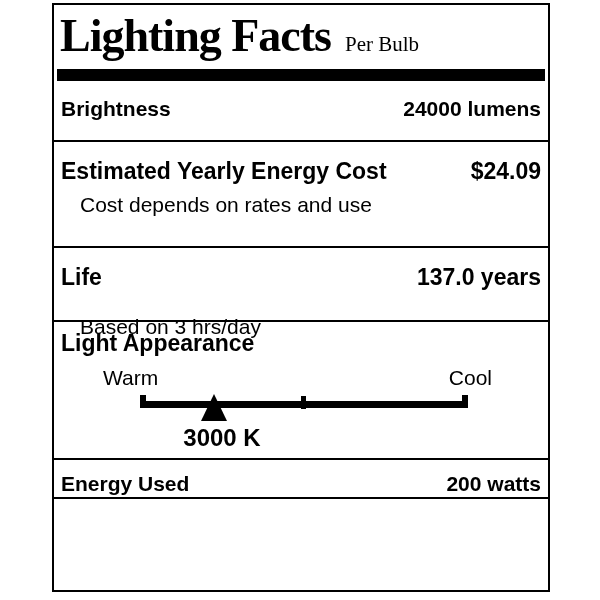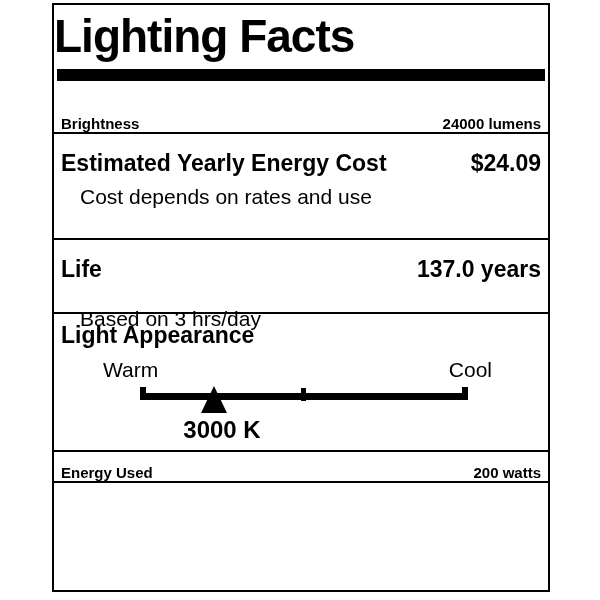--- a/index.html
+++ b/index.html
@@ -13,37 +13,40 @@
     border: 2px solid #000;
     background: #fff;
     overflow: hidden;
   }
 
   
   .title-row {
     height: 64px;
     display: flex;
     align-items: baseline;
+    padding-left: 6px;
     white-space: nowrap;
+    font-family: Liberation Serif, serif;
   }
   .title    { font-size: 46px; font-weight: bold; line-height: 62px; letter-spacing: -1px; }
   .subtitle { font-size: 21px; font-weight: normal; margin-left: 14px; }
 
   .heavy-bar { height: 12px; margin: 0 3px; background: #000; }
 
   
   .kv-row {
     display: flex;
     justify-content: space-between;
-    align-items: flex-end;
-    font-size: 15px;
+    align-items: flex-start;
+    font-size: 21px;
     font-weight: bold;
     border-bottom: 2px solid #000;
     padding: 8px 7px 0;
     white-space: nowrap;
+    margin-top: 8px;
   }
   .row-brightness { height: 53px; }
   .row-energy-used { height: 31px; padding-top: 4px; }
 
   .section {
     border-bottom: 2px solid #000;
     padding: 17px 7px 0;
   }
   .section-cost { height: 106px; }
   .section-life { height: 74px; }
@@ -93,20 +96,21 @@
     line-height: 24px;
   }
 </style>
 </head>
 <body>
 
 <div class="label">
 
   <div class="title-row">
     <span class="title">Lighting Facts</span>
+    <span class="subtitle">Per Bulb</span>
   </div>
 
   <div class="heavy-bar"></div>
 
   <div class="kv-row row-brightness">
     <span>Brightness</span>
     <span>24000 lumens</span>
   </div>
 
   <div class="section section-cost">

